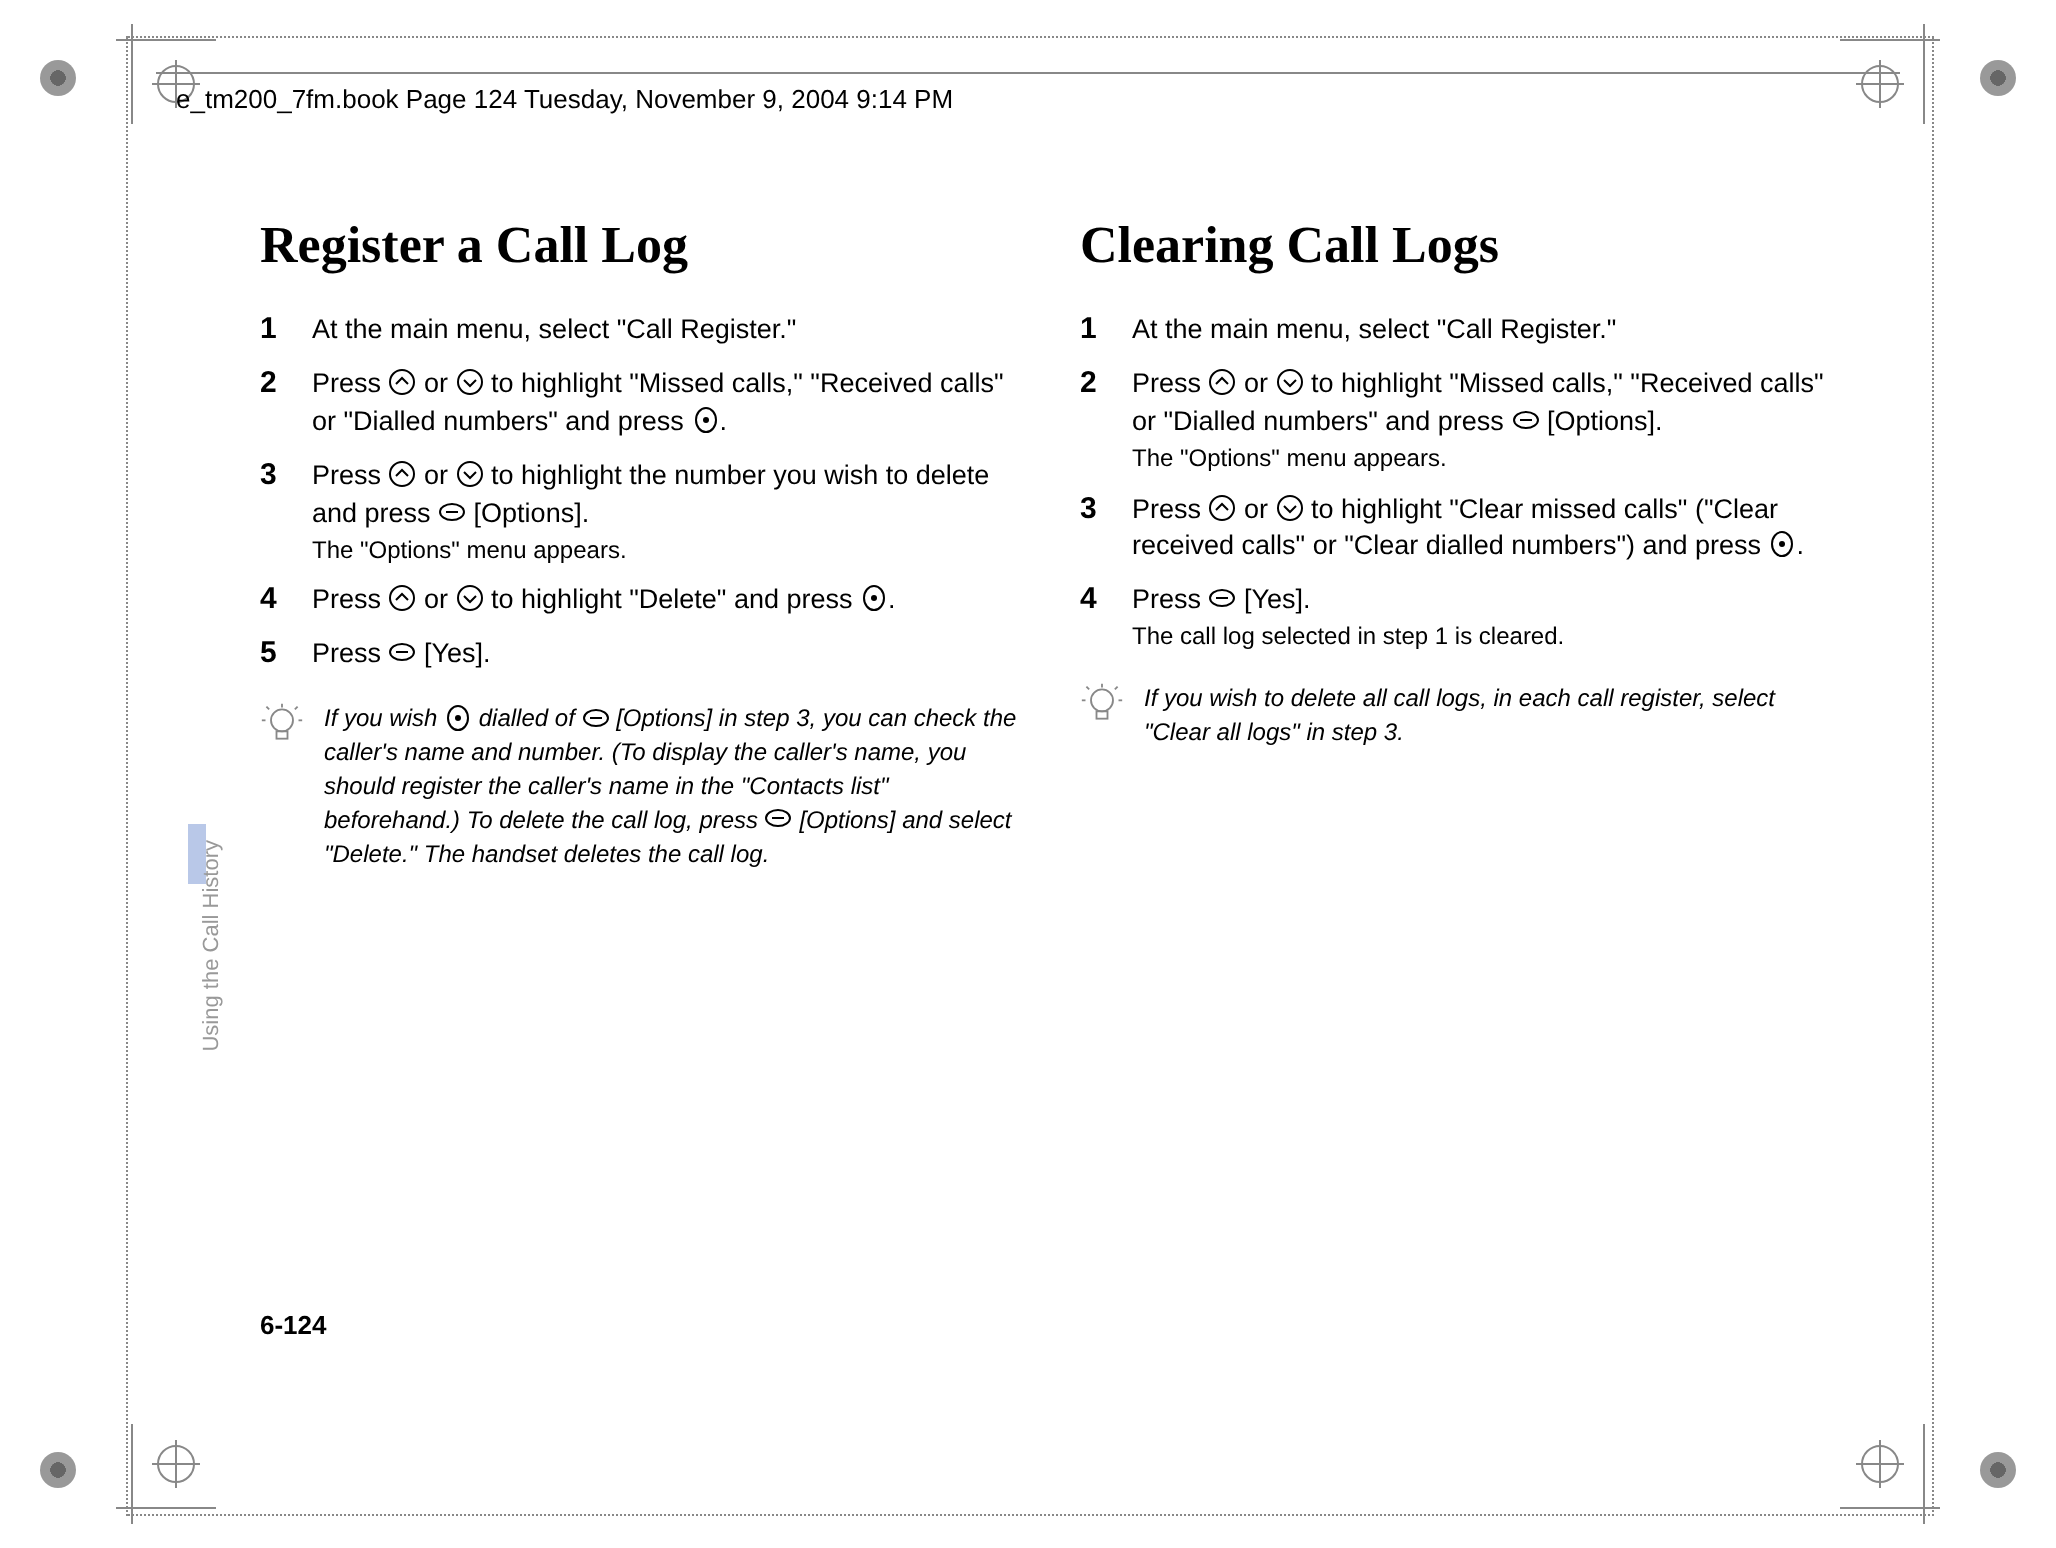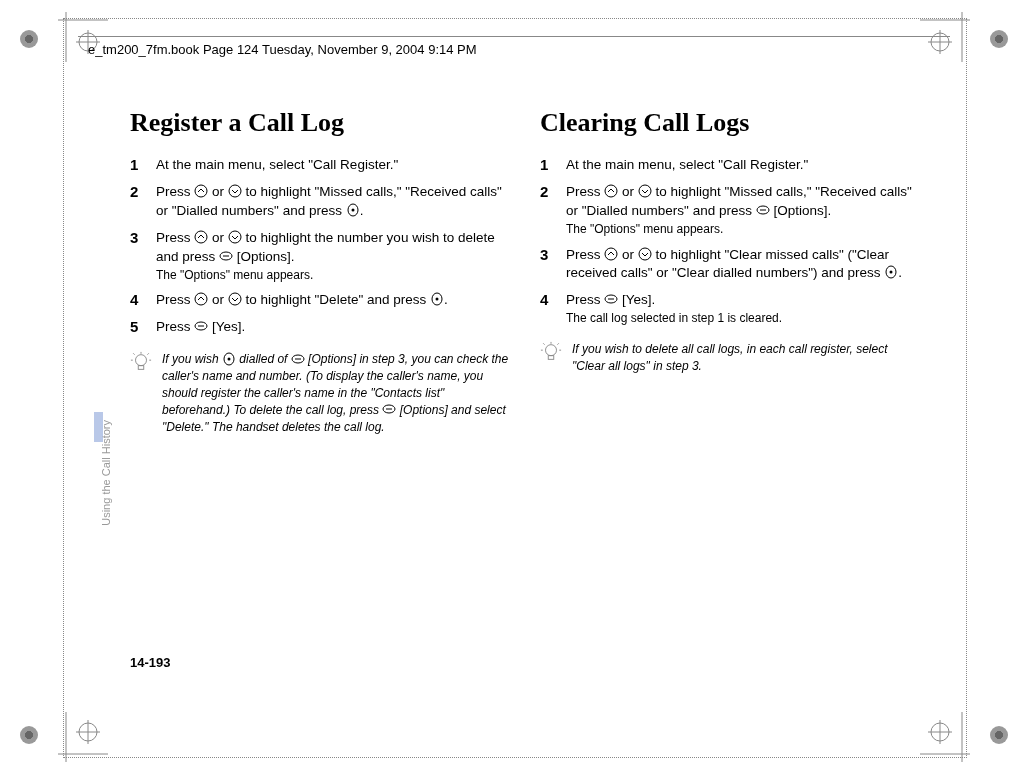--- a/index.html
+++ b/index.html
@@ -338,13 +338,13 @@
           <line x1="5" y1="4" x2="3.5" y2="2.5" stroke="#888"></line>
           <line x1="19" y1="4" x2="20.5" y2="2.5" stroke="#888"></line>
         </svg>
       <div>If you wish to delete all call logs, in each call register, select "Clear all logs" in step 3.</div>
     </div>
 
   </div>
 
 </div>
 
-<div class="page-num">14-193</div>
+<div class="page-num">6-124</div>
 
 </body></html>

